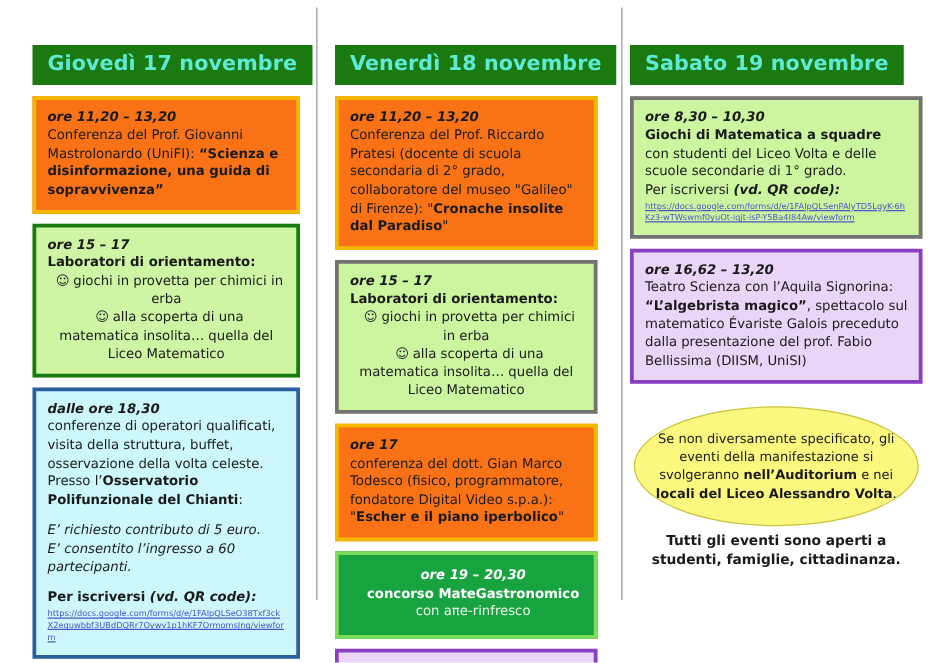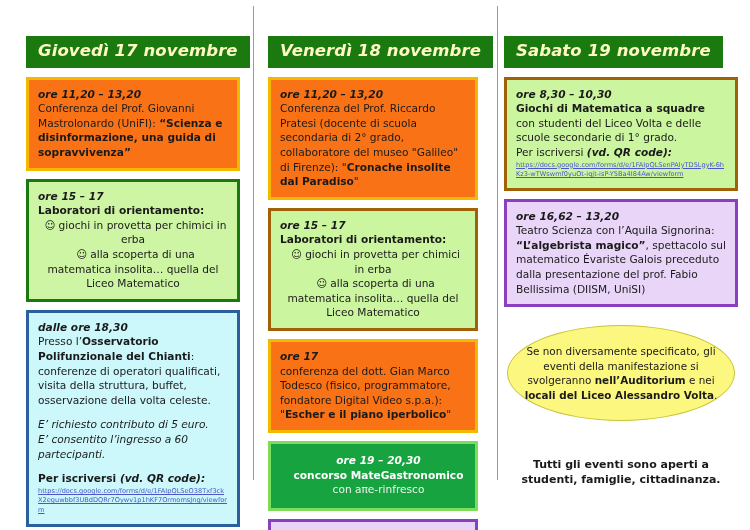--- a/index.html
+++ b/index.html
@@ -42,29 +42,28 @@
     width: 1px;
     height: 474px;
     background: #9b9b9b;
   }
   .divider.d1 { left: 253px; }
   .divider.d2 { left: 497px; }
 
   .day-header {
     display: inline-block;
     background: #1a7a10;
-    color: #fef9c3;
+    color: #5eead4;
     font-weight: bold;
     font-size: 16.5px;
     line-height: 1;
     padding: 7px 12px 8px 12px;
     letter-spacing: 0.1px;
     white-space: nowrap;
     margin-bottom: 9px;
-    font-style: italic;
   }
 
   .card {
     box-sizing: border-box;
     margin-bottom: 8px;
     padding: 7px 9px 8px 9px;
     font-size: 10.6px;
     line-height: 1.38;
   }
 
@@ -72,21 +71,21 @@
   .card.cream {
     background: #f97316;
     border: 3px solid #f5b800;
   }
   .card.lightgreen {
     background: #cdf5a3;
     border: 3px solid #1a7a10;
   }
   .card.lightgreen-soft {
     background: #ccf5a0;
-    border: 3px solid #a16207;
+    border: 3px solid #737373;
   }
   .card.cyan {
     background: #ccf7fb;
     border: 3px solid #2c5f9e;
   }
   .card.lavender {
     background: #e9d5f7;
     border: 3px solid #8a3fc0;
   }
   .card.deepgreen {
@@ -148,21 +147,21 @@
   .oval-text {
     font-size: 10.4px;
     line-height: 1.42;
   }
 
   .closing {
     text-align: center;
     font-weight: bold;
     font-size: 11px;
     line-height: 1.38;
-    margin-top: 36px;
+    margin-top: 4px;
     padding: 0 12px;
   }
 </style>
 </head>
 <body>
 
 <div class="poster">
 
   <div class="divider d1"></div>
   <div class="divider d2"></div>
@@ -178,22 +177,22 @@
 
     <div class="card lightgreen">
       <span class="time">ore 15 – 17</span>
       <span class="b">Laboratori di orientamento:</span>
       <span class="bullet"><span class="smiley">☺</span><span>giochi in provetta per chimici in erba</span></span>
       <span class="bullet"><span class="smiley">☺</span><span>alla scoperta di una matematica insolita… quella del Liceo Matematico</span></span>
     </div>
 
     <div class="card cyan">
       <span class="time">dalle ore 18,30</span>
+      <span class="body-text">conferenze di operatori qualificati, visita della struttura, buffet, osservazione della volta celeste.</span>
       <span class="body-text"><span>Presso l’</span><span class="b">Osservatorio Polifunzionale del Chianti</span><span>:</span></span>
-      <span class="body-text">conferenze di operatori qualificati, visita della struttura, buffet, osservazione della volta celeste.</span>
       <span class="spacer"></span>
       <span class="body-text i">E’ richiesto contributo di 5 euro.</span>
       <span class="body-text i">E’ consentito l’ingresso a 60 partecipanti.</span>
       <span class="spacer"></span>
       <span class="body-text"><span class="b">Per iscriversi </span><span class="bi">(vd. QR code):</span></span>
       <a class="url" href="#">https://docs.google.com/forms/d/e/1FAIpQLSeO38Txf3ckX2eguwbbf3UBdDQRr7Oywv1p1hKF7OrmomsJng/viewform</a>
     </div>
   </div>
 
   <div class="col col-2">

